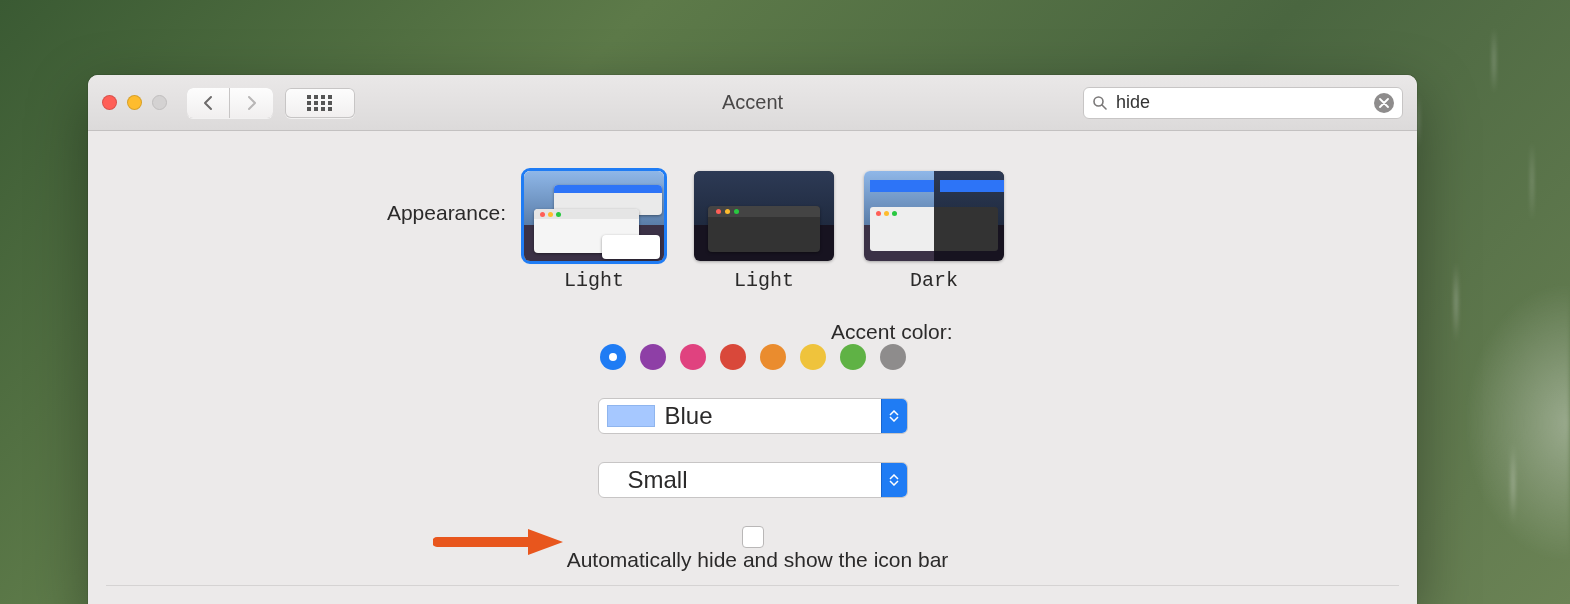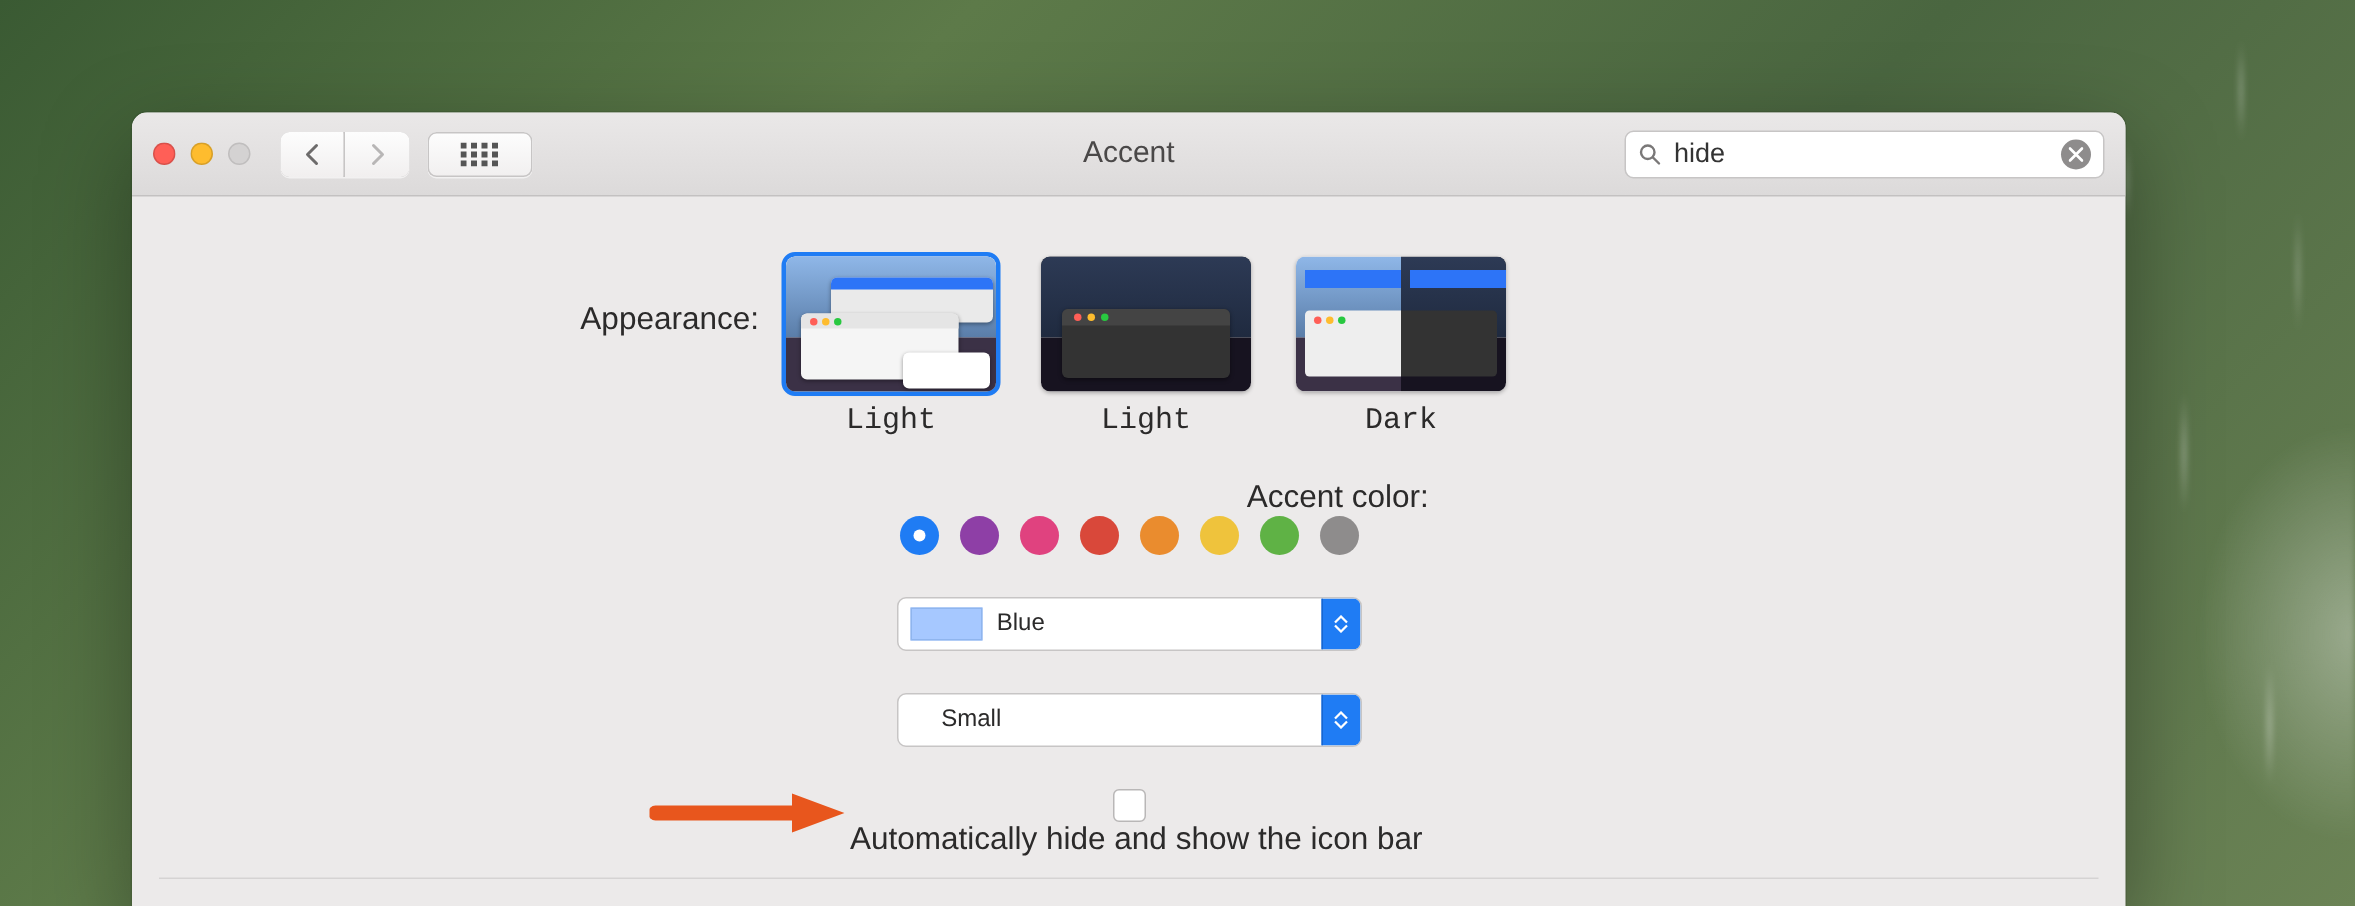--- a/index.html
+++ b/index.html
@@ -200,21 +200,21 @@
     border-radius:6px;
     display:flex; align-items:center;
     overflow:hidden;
     position:relative;
   }
   .dropdown .swatch {
     width:48px; height:22px; margin-left:8px;
     background:#a6c8ff; border:1px solid #8fb5ee;
   }
   .dropdown .dtext {
-    flex:1; padding-left:10px; font-size:16px; color:#2b2a2a;
+    flex:1; padding-left:10px; font-size:24px; color:#2b2a2a;
   }
   .dropdown .stepper {
     width:26px; height:100%;
     background:#1f7cf4;
     display:flex; flex-direction:column;
     align-items:center; justify-content:center;
     color:#fff; font-size:9px; line-height:9px;
     border-left:1px solid #1766d0;
   }
 

